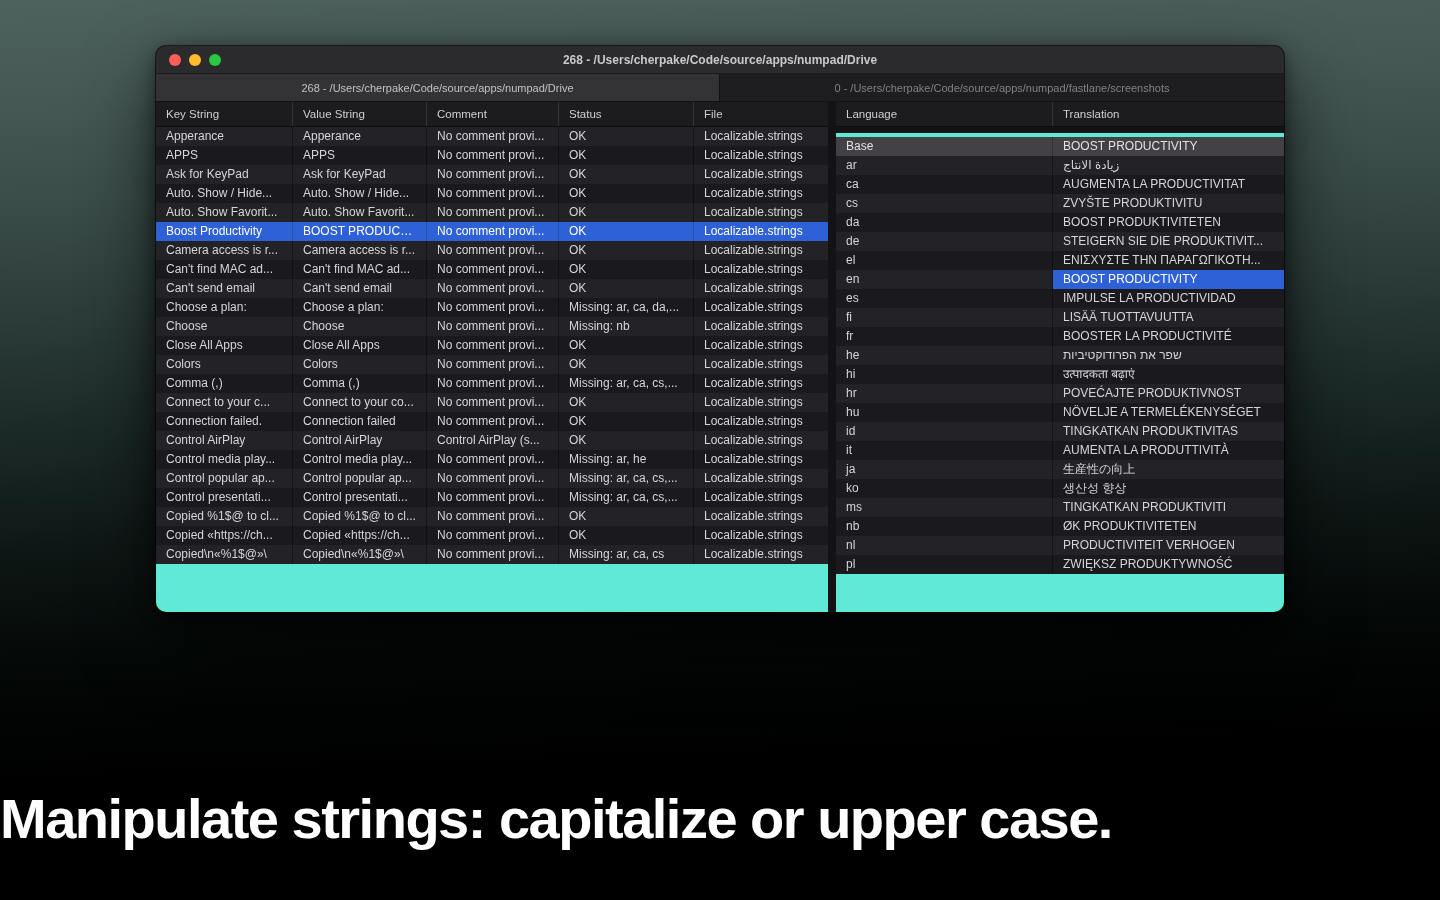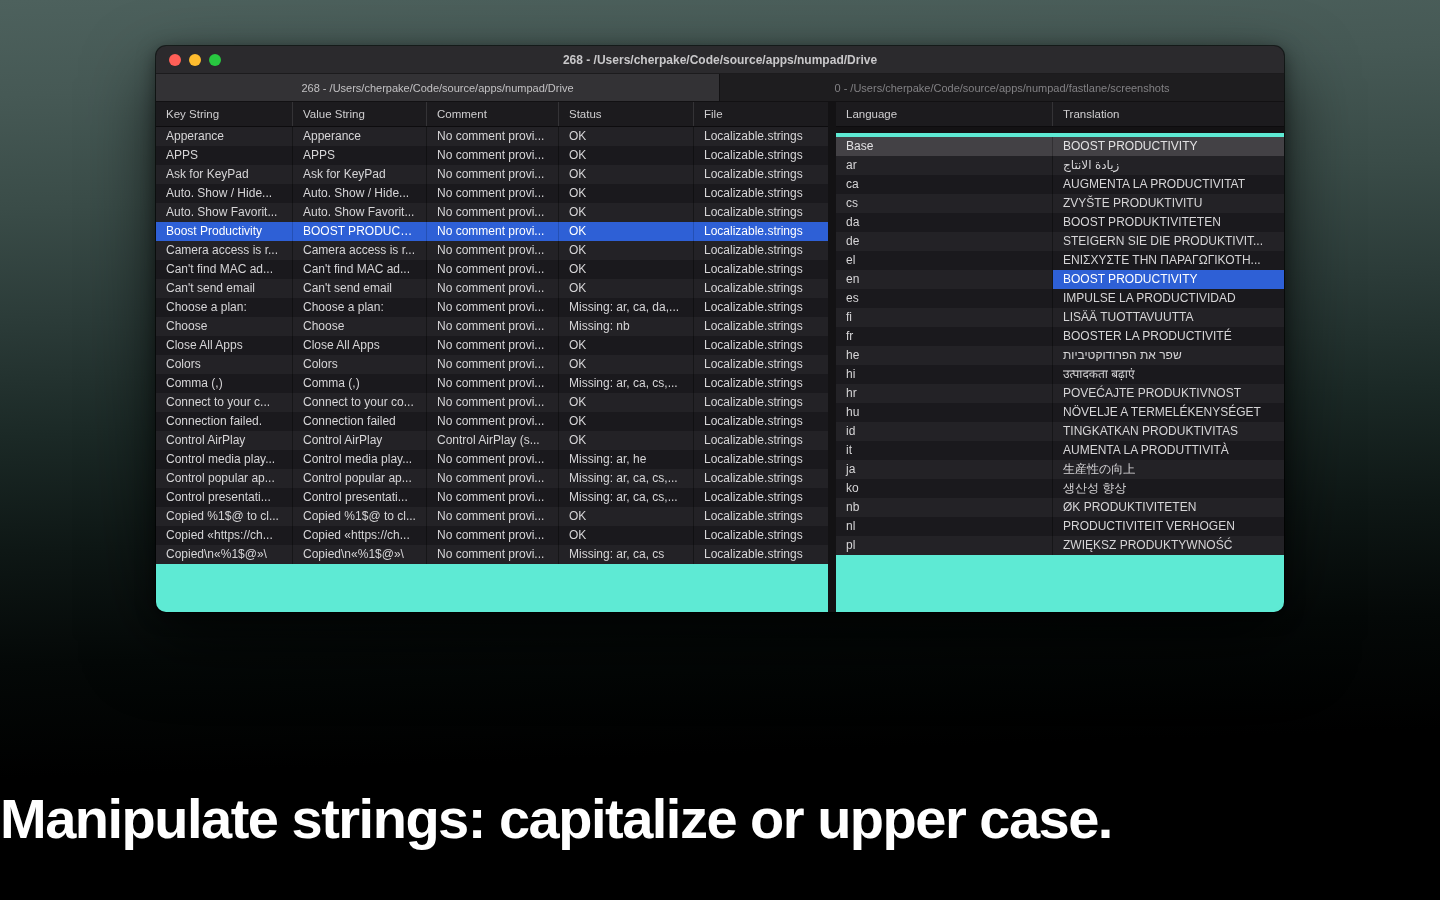--- a/index.html
+++ b/index.html
@@ -373,20 +373,24 @@
             </div>
             <div class="tr">
               <div class="td rc0">ja</div>
               <div class="td rc1">生産性の向上</div>
             </div>
             <div class="tr">
               <div class="td rc0">ko</div>
               <div class="td rc1">생산성 향상</div>
             </div>
             <div class="tr">
+              <div class="td rc0">ms</div>
+              <div class="td rc1">TINGKATKAN PRODUKTIVITI</div>
+            </div>
+            <div class="tr">
               <div class="td rc0">nb</div>
               <div class="td rc1">ØK PRODUKTIVITETEN</div>
             </div>
             <div class="tr">
               <div class="td rc0">nl</div>
               <div class="td rc1">PRODUCTIVITEIT VERHOGEN</div>
             </div>
             <div class="tr">
               <div class="td rc0">pl</div>
               <div class="td rc1">ZWIĘKSZ PRODUKTYWNOŚĆ</div>

